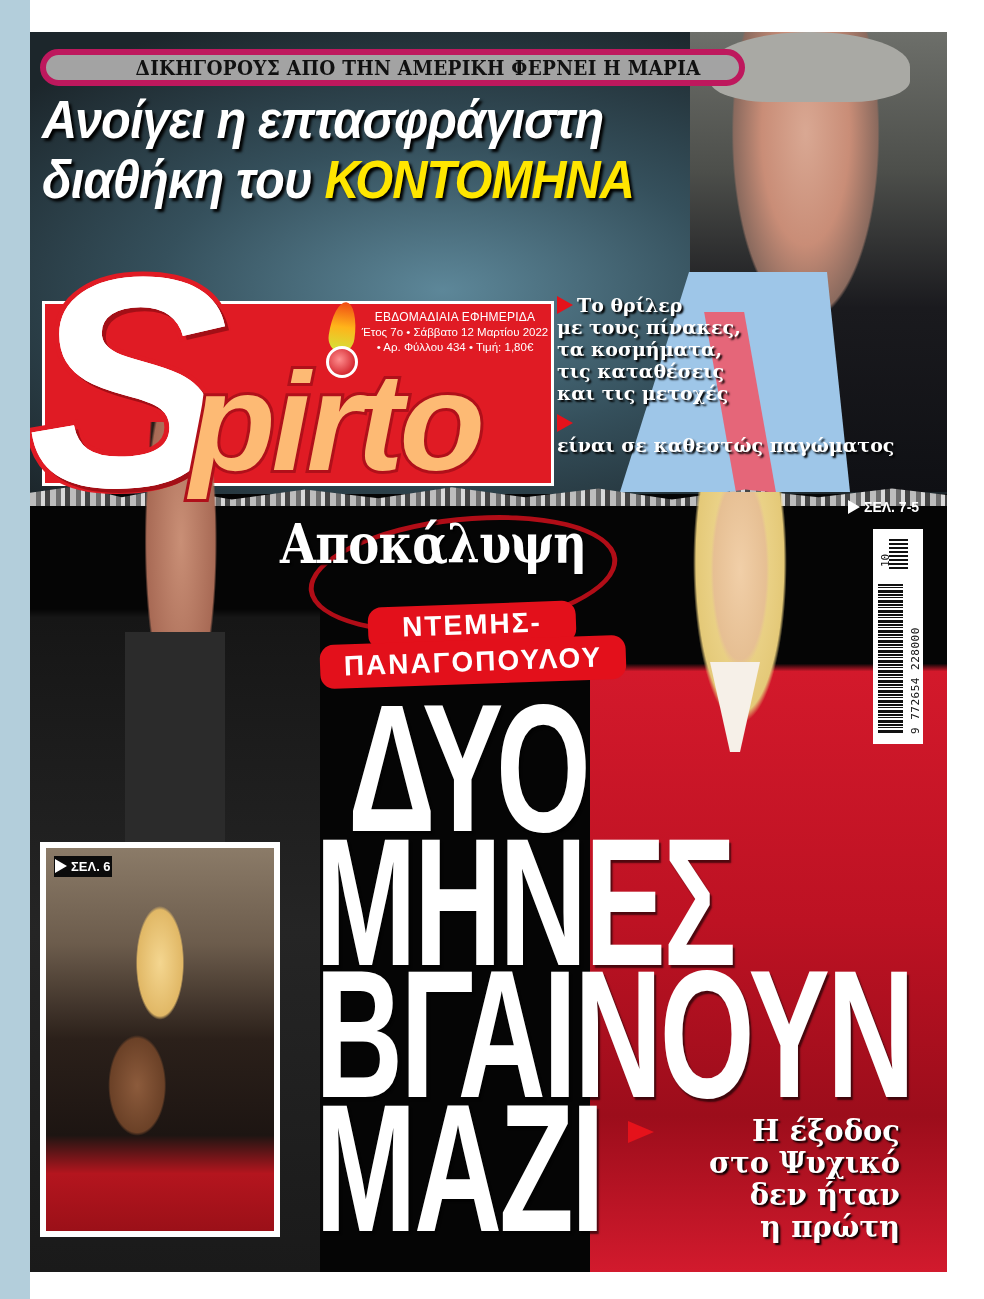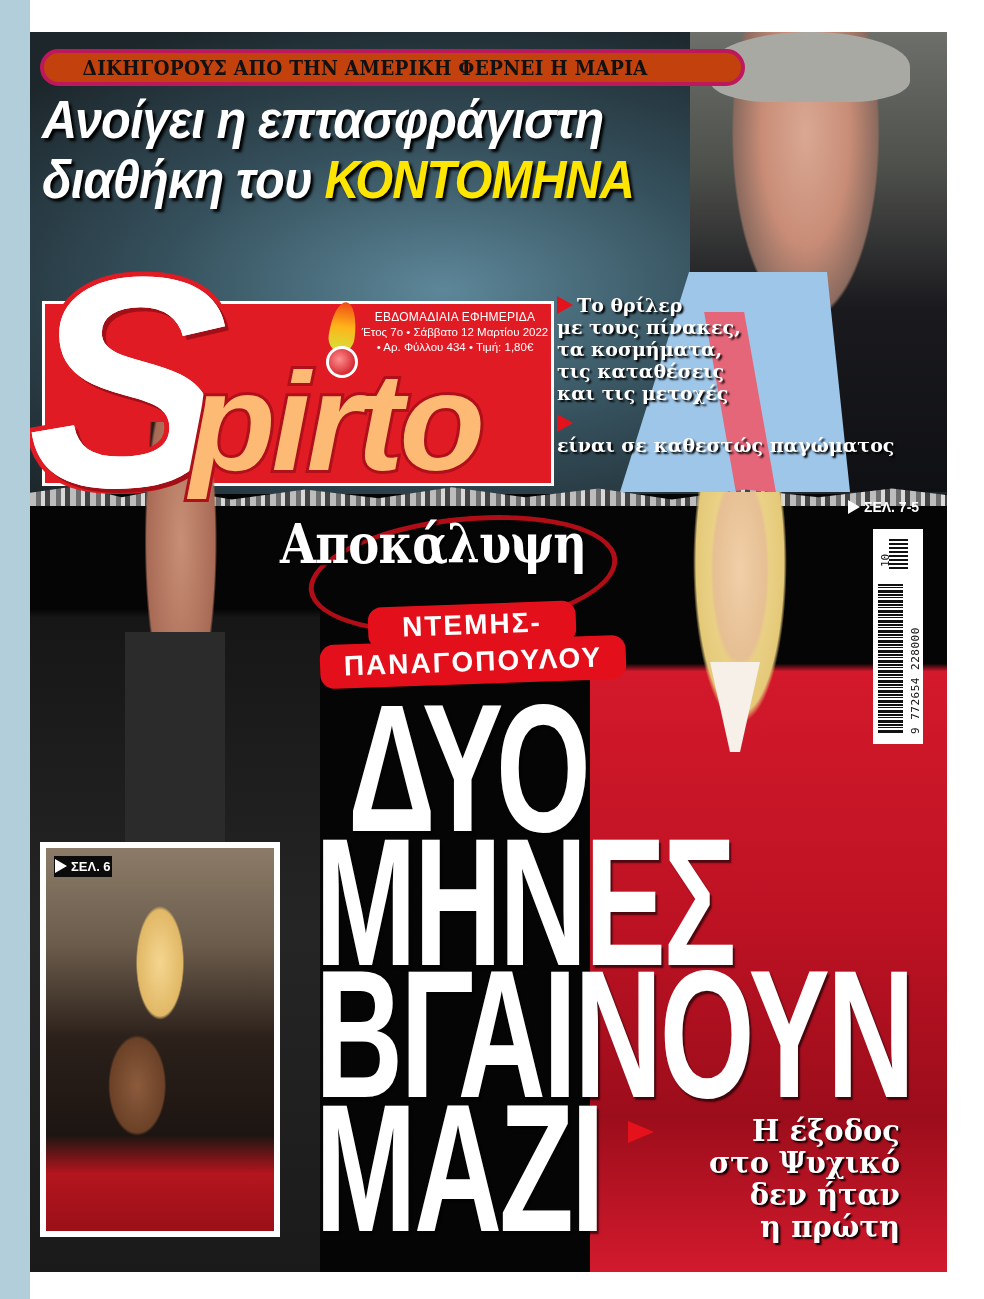--- a/index.html
+++ b/index.html
@@ -9,21 +9,21 @@
   
   .top-bg{position:absolute;left:0;top:0;width:917px;height:470px;background:radial-gradient(ellipse at 45% 55%,#5d8799 0%,#35505c 40%,#1c262b 80%);}
   .bottom-bg{position:absolute;left:0;top:462px;width:917px;height:778px;background:#050505;}
   .torn-edge{position:absolute;left:0;top:452px;width:917px;height:22px;background:repeating-linear-gradient(90deg,#bdbdbd 0 6px,#6d6d6d 6px 11px,#d8d8d8 11px 15px,#444 15px 20px);clip-path:polygon(0 40%,5% 10%,10% 60%,15% 20%,22% 70%,30% 25%,38% 65%,46% 15%,54% 60%,62% 20%,70% 70%,78% 25%,86% 60%,94% 20%,100% 50%,100% 100%,0 100%);}
   
   .photo-man{position:absolute;left:660px;top:0;width:257px;height:460px;background:radial-gradient(ellipse at 45% 22%,#d9a893 0%,#c98d77 22%,#8a6a5e 36%,transparent 37%),linear-gradient(180deg,#6d6f6a 0%,#4d4f4b 30%,#1a1a1e 60%,#0f1014 100%);}
   .photo-man .hair{position:absolute;left:20px;top:0;width:200px;height:70px;border-radius:50% 50% 30% 30%;background:#a9a9a4;}
   .photo-man .shirt{position:absolute;left:-70px;top:240px;width:230px;height:220px;background:#9ec6e8;clip-path:polygon(30% 0,90% 0,100% 100%,0 100%);}
   .photo-man .tie{position:absolute;left:30px;top:280px;width:40px;height:180px;background:#e56679;transform:skewX(10deg);}
   
-  .pill-kicker{position:absolute;left:10px;top:17px;width:705px;height:37px;background:#c2410c;border:4px solid #be185d;border-radius:22px;box-sizing:border-box;display:flex;align-items:center;justify-content:flex-start;}
+  .pill-kicker{position:absolute;left:10px;top:17px;width:705px;height:37px;background:#a3a3a3;border:6px solid #be185d;border-radius:22px;box-sizing:border-box;display:flex;align-items:center;justify-content:flex-end;}
   .pill-kicker span{font-family:"DejaVu Serif",serif;font-weight:bold;font-size:21px;color:#111;letter-spacing:0.3px;white-space:nowrap;transform:scaleX(0.88);}
   .headline-top{position:absolute;left:12px;top:58px;width:700px;font-weight:bold;font-style:italic;color:#fff;font-size:53px;line-height:60px;letter-spacing:-1px;text-shadow:3px 3px 3px #000;transform:scaleX(0.92);transform-origin:left top;white-space:nowrap;}
   .headline-top .hl{color:#ffe600;}
   
   .logo-box{position:absolute;left:12px;top:269px;width:512px;height:185px;background:#e01b24;border:3px solid #fff;box-sizing:border-box;}
   .logo-S{position:absolute;left:-2px;top:200px;font-family:"Liberation Sans",sans-serif;font-weight:900;font-style:italic;font-size:300px;line-height:300px;color:#fff;-webkit-text-stroke:10px #e01b24;paint-order:stroke fill;text-shadow:0 0 0 #fff,4px 4px 0 #a30f16;}
   .logo-word{position:absolute;left:160px;top:320px;font-weight:900;font-style:italic;font-size:140px;line-height:140px;color:#fdba74;-webkit-text-stroke:6px #b0101a;paint-order:stroke fill;letter-spacing:-4px;}
   .flame{position:absolute;left:300px;top:270px;width:26px;height:50px;background:linear-gradient(180deg,#f04a14 0%,#ffb41a 50%,#d3e33a 100%);border-radius:50% 50% 45% 45% / 70% 70% 30% 30%;transform:rotate(8deg);}
   .match-head{position:absolute;left:296px;top:314px;width:26px;height:26px;border-radius:50%;background:radial-gradient(circle at 40% 40%,#ff8f8f,#c4000c);border:3px solid #fff;}
   .masthead-info{position:absolute;left:330px;top:278px;width:190px;text-align:center;color:#fff;font-weight:normal;font-size:11.5px;line-height:15px;}

